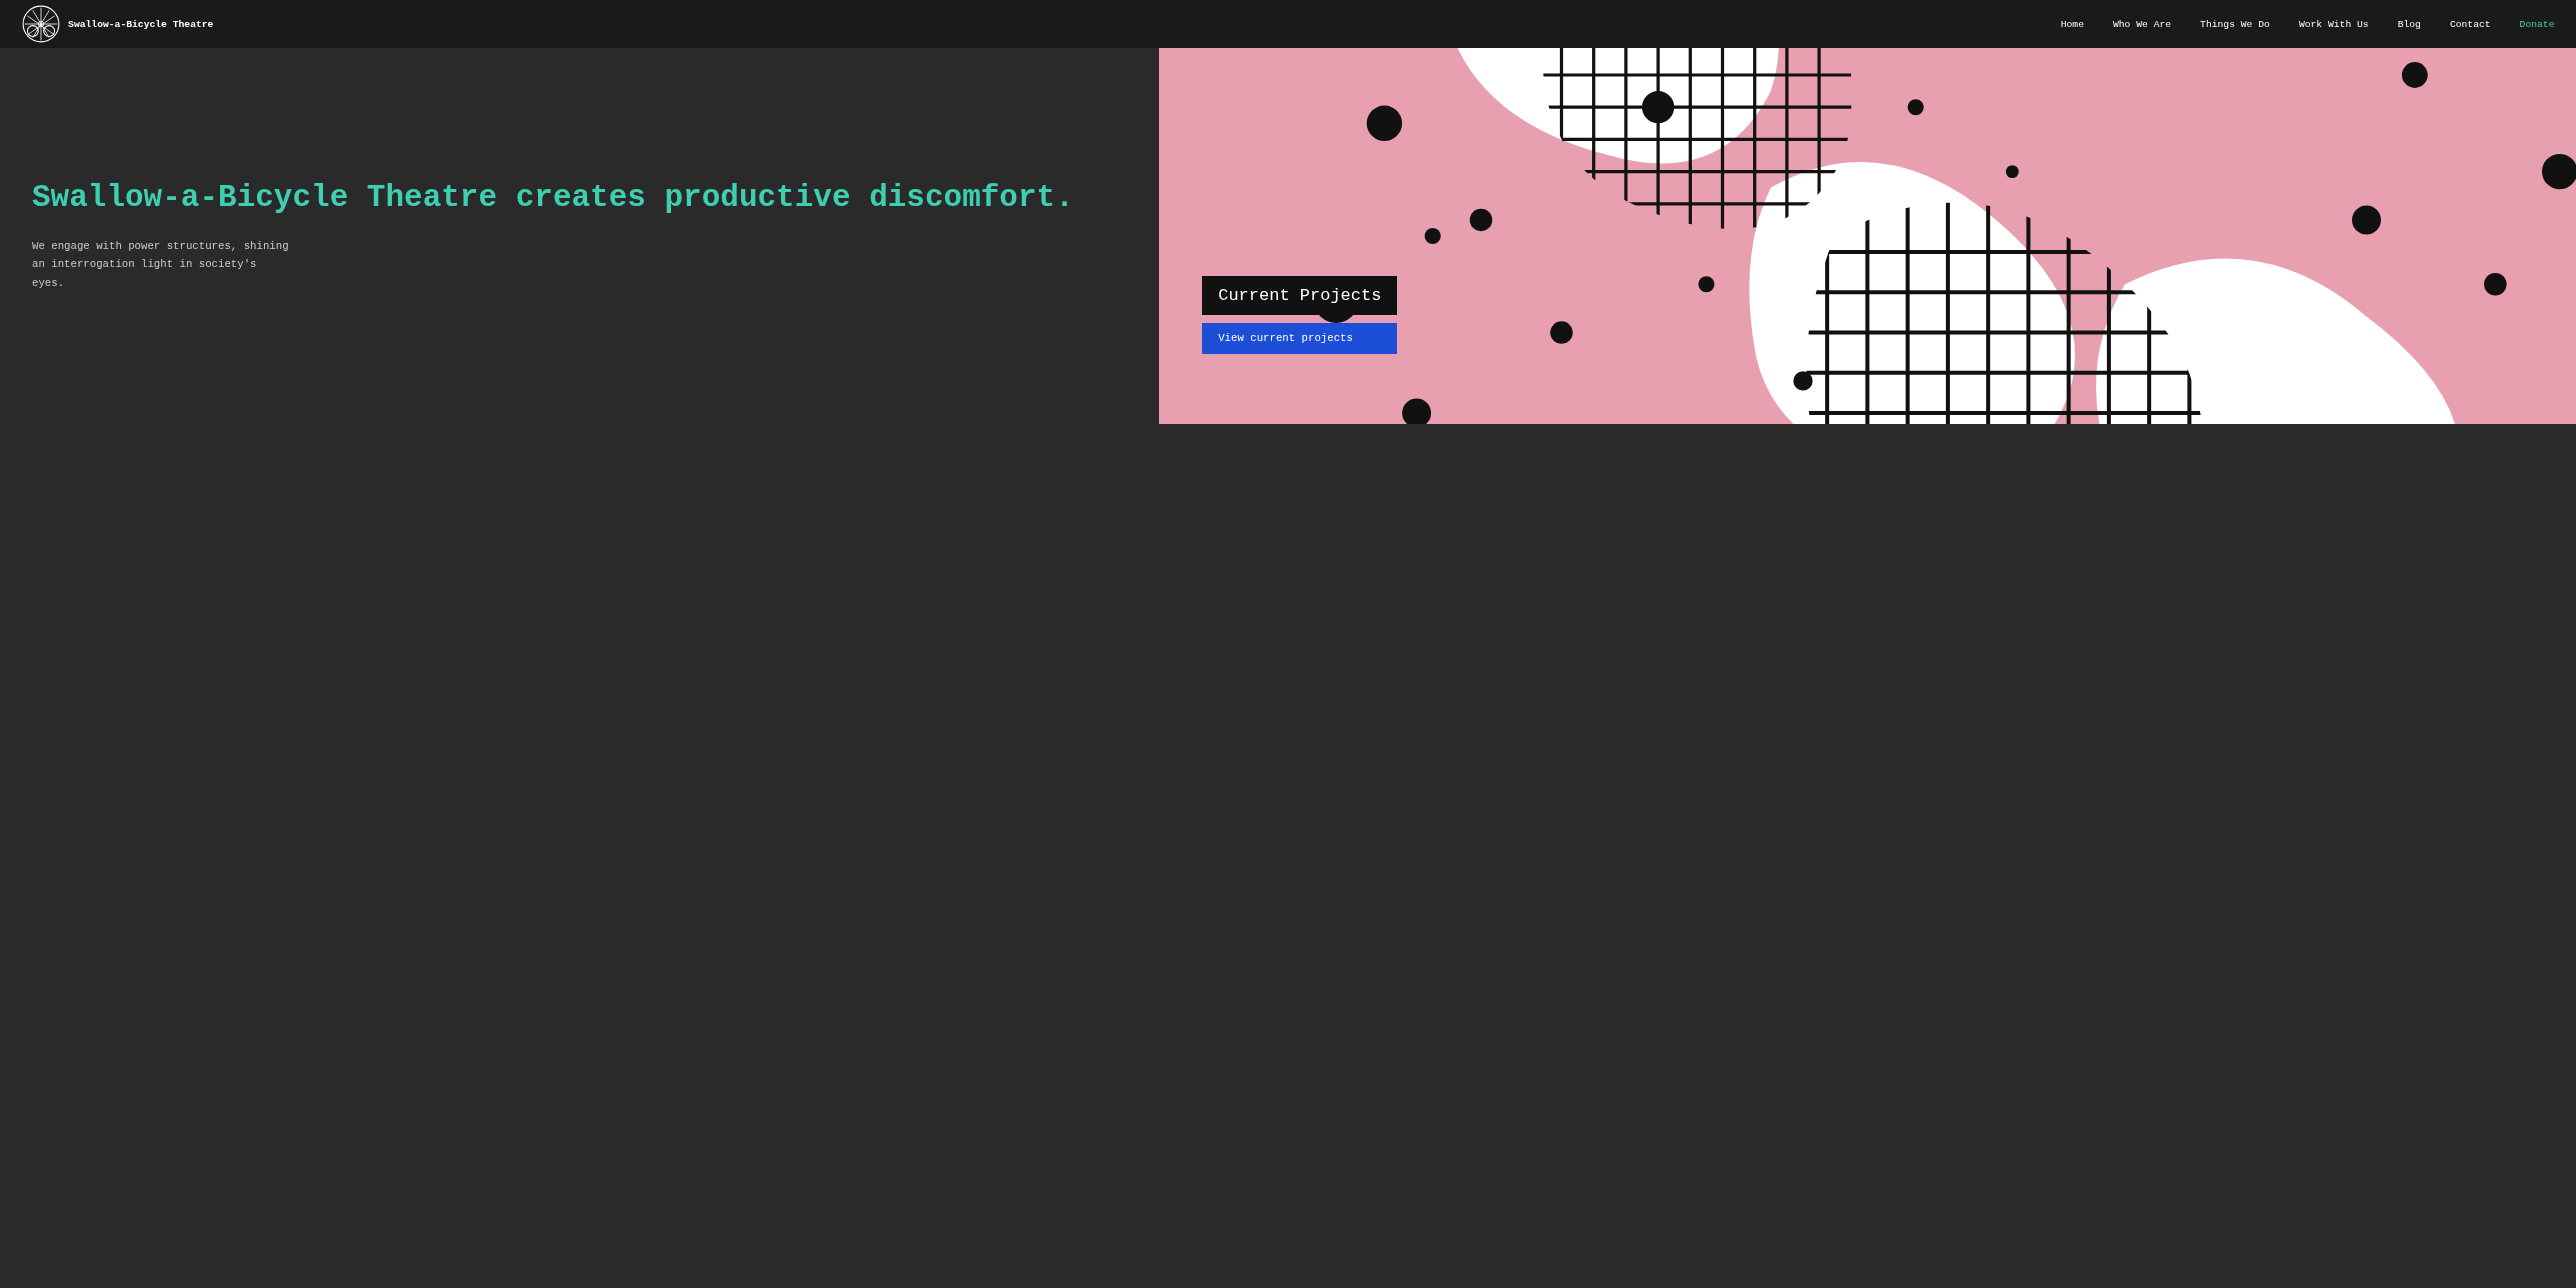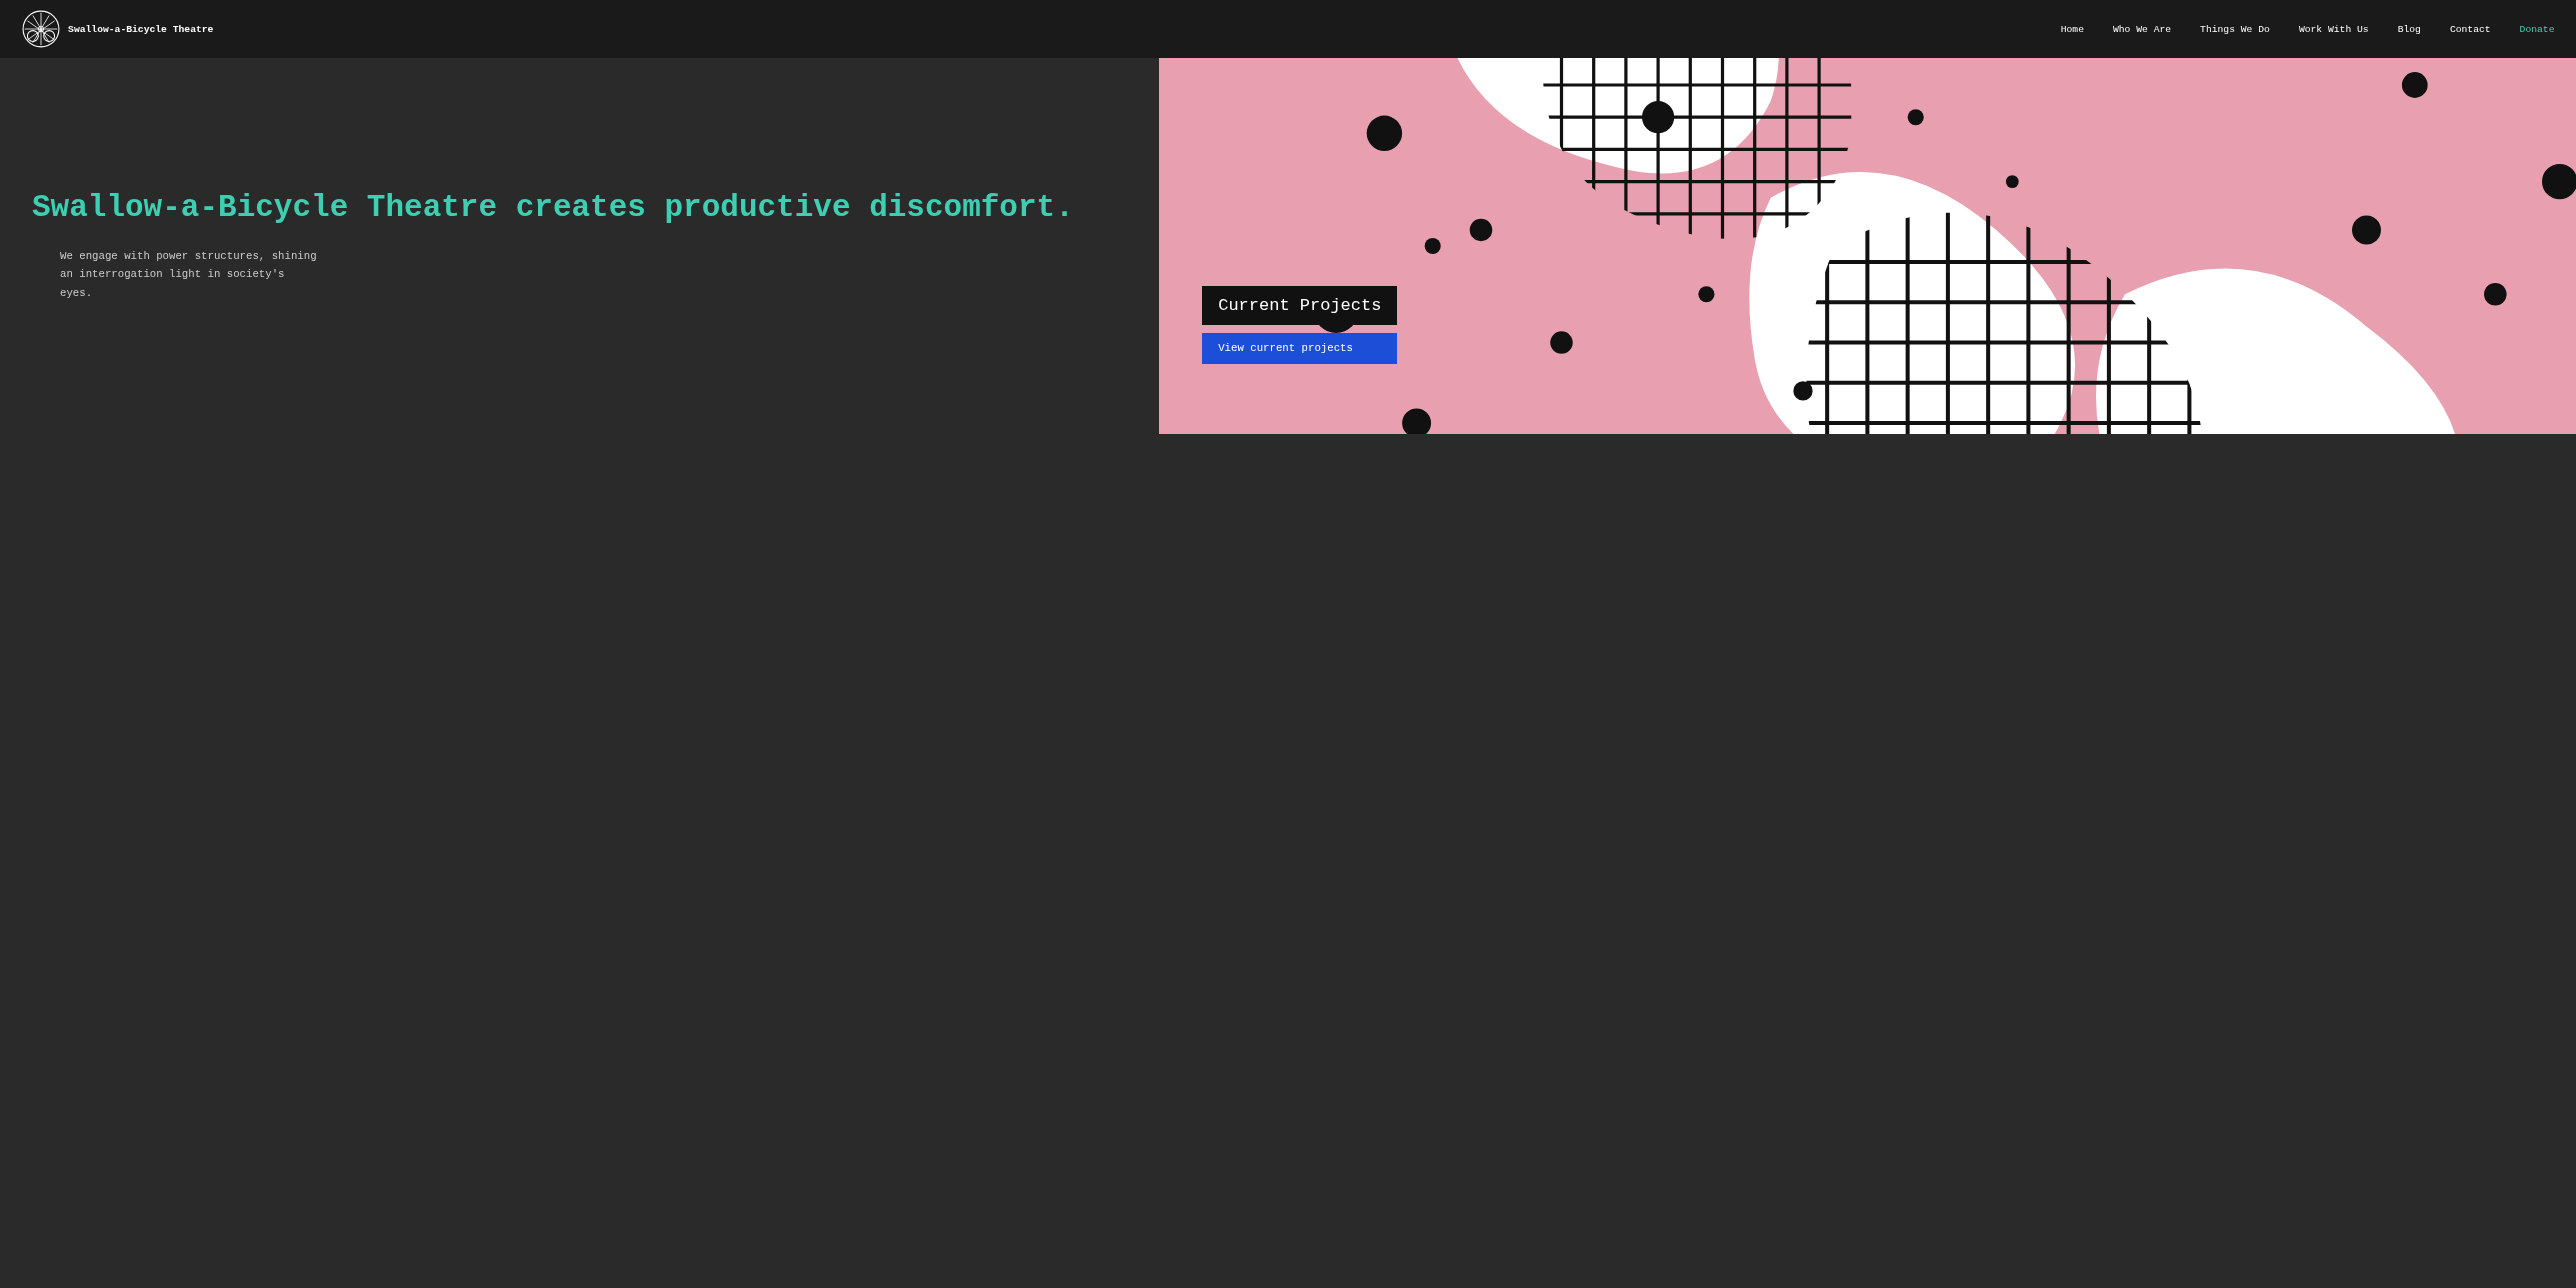--- a/index.html
+++ b/index.html
@@ -11,21 +11,21 @@
       overflow-x: hidden;
       width: 100%;
     }
 
     
     nav {
       background: #1a1a1a;
       display: flex;
       align-items: center;
       padding: 0 21.5px;
-      height: 58px;
+      height: 48px;
       position: relative;
       z-index: 10;
     }
 
     .nav-logo {
       display: flex;
       align-items: center;
       gap: 8.6px;
       text-decoration: none;
       color: #fff;
@@ -89,21 +89,20 @@
       line-height: 1.15;
       margin-bottom: 21.5px;
     }
 
     .hero-subtitle {
       font-size: 10.7px;
       color: #cccccc;
       font-family: 'Courier New', Courier, monospace;
       line-height: 1.7;
       max-width: 258px;
-      margin-left: 28px;
     }
 
     .hero-right {
       width: 55%;
       position: relative;
       overflow: hidden;
       background: #e8a0b0;
     }
 
     

